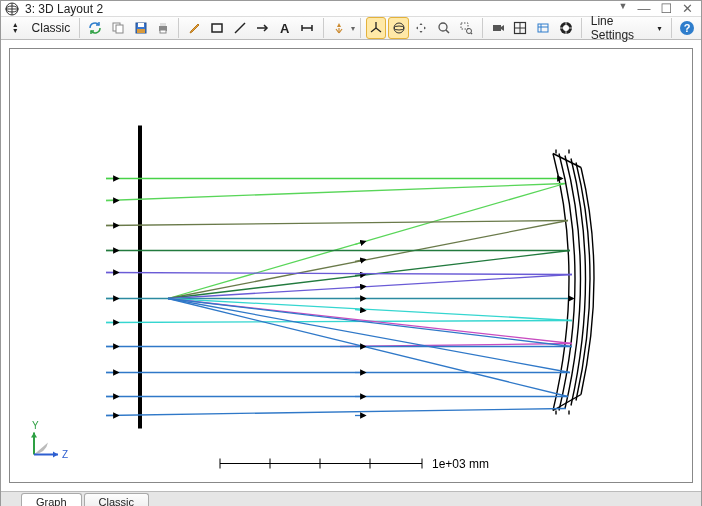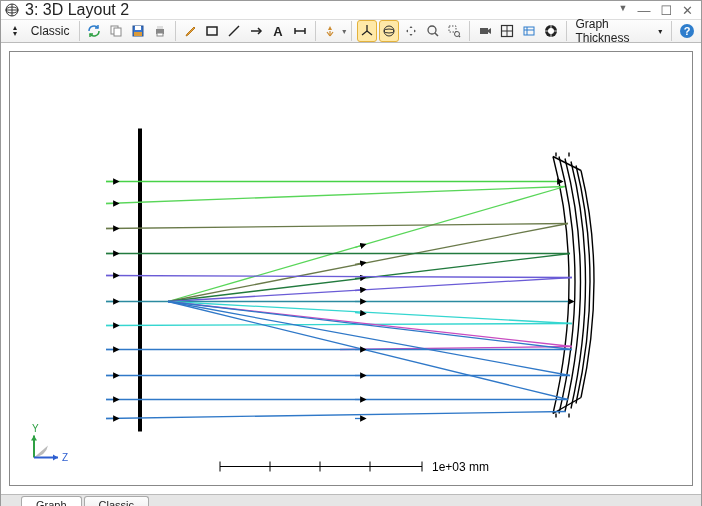--- a/index.html
+++ b/index.html
@@ -1,20 +1,20 @@
 <!DOCTYPE html>
 <html><head>
 <meta charset="utf-8">
 <style>
   * { box-sizing: border-box; }
   html, body { margin: 0; padding: 0; font-family: "Segoe UI", Tahoma, sans-serif; font-size: 12px; background: #fff; color: #222; }
   .window { width: 702px; height: 506px; border: 1px solid #999; position: relative; display: flex; flex-direction: column; background: #fff; }
   .titlebar { height: 24px; display: flex; align-items: center; padding: 0 4px; background: #fff; border-bottom: 1px solid #ddd; }
   .titlebar .app-icon { width: 14px; height: 14px; margin-right: 6px; display:flex; align-items:center; justify-content:center; }
-  .titlebar .title { flex: 1; font-size: 16px; }
+  .titlebar .title { flex: 1; font-size: 12px; }
   .titlebar .winbtns { display: flex; gap: 10px; padding-right: 4px; color: #666; font-size: 13px; }
   .titlebar .winbtns span { cursor: pointer; }
   .toolbar { height: 28px; display: flex; align-items: center; padding: 0 4px; gap: 2px; border-bottom: 1px solid #bbb; background: linear-gradient(#fdfdfd,#f1f1f1); }
   .tbtn { width: 22px; height: 22px; display: flex; align-items: center; justify-content: center; border: 1px solid transparent; border-radius: 3px; cursor: pointer; }
   .tbtn.active { background: #ffe9a8; border-color: #e3b23c; }
   .sep { width: 1px; height: 20px; background: #ccc; margin: 0 3px; }
   .label-btn { padding: 0 4px; height: 22px; display:flex; align-items:center; cursor:pointer; border-radius:3px; }
   .canvas-wrap { flex: 1; position: relative; padding: 8px; }
   .canvas { width: 100%; height: 100%; border: 1px solid #888; position: relative; background: #fff; }
   .tabbar { height: 22px; display: flex; align-items: flex-end; background: #e6e6e6; border-top: 1px solid #bbb; padding-left: 20px; gap: 2px; }
@@ -183,21 +183,21 @@
     <div class="tbtn">
       <svg width="14" height="14" viewBox="0 0 14 14">
           <circle cx="7" cy="7" r="6" fill="#222"></circle>
           <circle cx="7" cy="7" r="3" fill="#fff"></circle>
           <line x1="7" y1="0" x2="7" y2="14" stroke="#fff" stroke-width="0.8"></line>
           <line x1="0" y1="7" x2="14" y2="7" stroke="#fff" stroke-width="0.8"></line>
         </svg>
     </div>
     <div class="sep"></div>
     <div class="lt-dd">
-      <span>Graph Thickness</span>
+      <span>Line Settings</span>
       <span style="font-size:8px;">▾</span>
     </div>
     <div class="sep"></div>
     <div class="tbtn">
       <svg width="16" height="16" viewBox="0 0 16 16">
           <circle cx="8" cy="8" r="7" fill="#2e7dcc"></circle>
           <text x="8" y="12" text-anchor="middle" fill="#fff" font-size="11" font-weight="bold">?</text>
         </svg>
     </div>
   </div>

